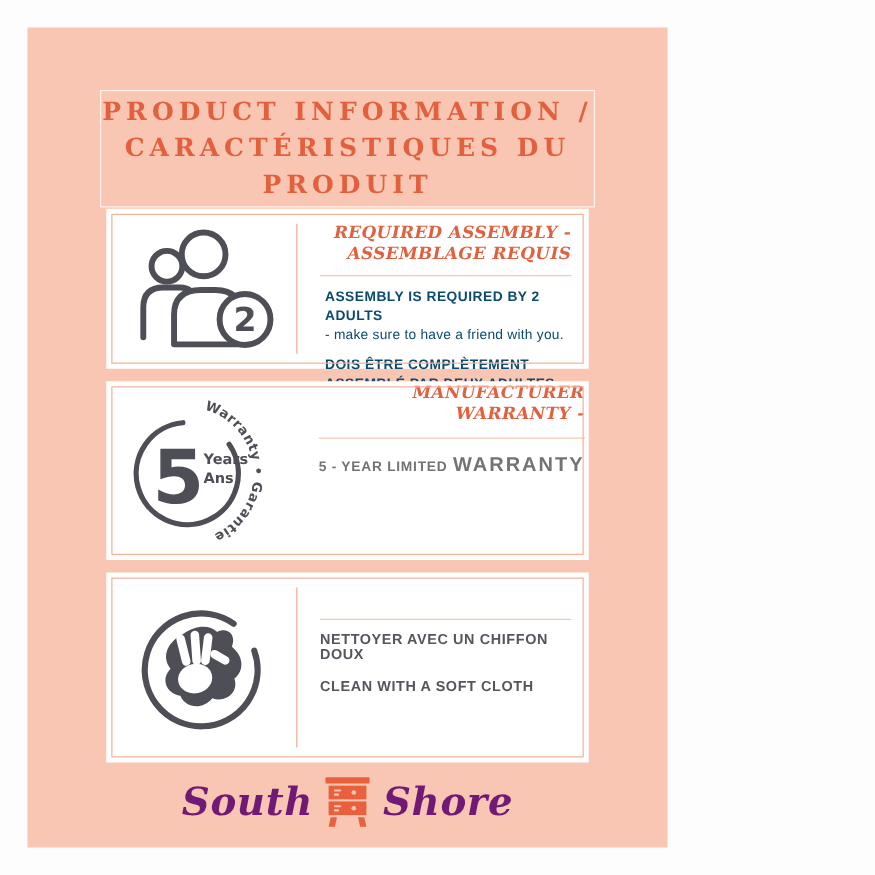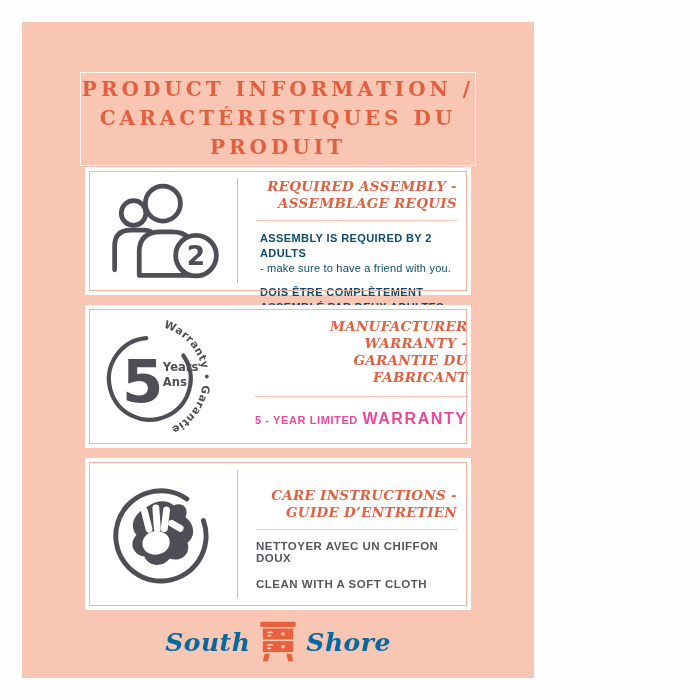--- a/index.html
+++ b/index.html
@@ -26,43 +26,43 @@
   
   .cards{position:absolute;left:63px;right:63px;top:145px;display:flex;flex-direction:column;gap:10px;}
   .card{position:relative;background:#ffffff;display:flex;align-items:stretch;}
   .card::after{content:"";position:absolute;inset:4px;border:1px solid #f3b49c;pointer-events:none;}
   .card.h1{height:128px;}
   .card.h2{height:143px;}
   .card.h3{height:152px;}
   .icon-col{width:152px;flex:0 0 152px;display:flex;align-items:center;justify-content:center;}
   .vrule{width:1px;background:#f0ab90;margin:12px 0;}
   .text-col{flex:1;padding:11px 14px 8px 18px;}
-  .text-col.pad2{padding-top:13px;}
+  .text-col.pad2{padding-top:1px;}
   .text-col.pad3{padding-top:29px;}
   .card-title{
     margin:0;font-family:"DejaVu Serif","Liberation Serif",serif;
     font-style:italic;font-weight:700;font-size:13.5px;line-height:17px;
     letter-spacing:.3px;color:#e2603e;text-align:right;
   }
   .rule{height:1px;background:#f6c7b2;margin:8px 0 10px;}
   .rule.sp2{margin:10px 0 13px;}
   .bodyline{margin:0 4px 9px;color:#0c4a6e;}
   .bodyline .strong{display:block;font-size:11px;font-weight:700;letter-spacing:.4px;line-height:15px;}
   .bodyline .normal{display:block;font-size:11px;font-weight:400;letter-spacing:.2px;line-height:15px;}
-  .mixed{margin:0 0 15px;color:#ec4899;white-space:nowrap;}
+  .mixed{margin:0 0 15px;color:#737373;white-space:nowrap;}
   .mixed .sm{font-size:11px;font-weight:700;letter-spacing:.6px;}
   .mixed .lg{font-size:16px;font-weight:700;letter-spacing:1.6px;}
   .careline{margin:0 0 14px;color:#55555d;font-size:11.5px;font-weight:700;letter-spacing:.5px;}
 
   
   .footer{position:absolute;left:0;right:0;top:598px;height:44px;
     display:flex;align-items:center;justify-content:center;gap:9px;}
   .brand-word{
     font-family:"DejaVu Serif","Liberation Serif",serif;
-    font-style:italic;font-weight:700;font-size:25px;color:#0369a1;letter-spacing:.5px;
+    font-style:italic;font-weight:700;font-size:31px;color:#701a75;letter-spacing:.5px;
   }
   svg text{font-family:"DejaVu Sans","Liberation Sans",sans-serif;}
 </style>
 </head>
 <body>
 
 <div class="page">
   <div class="panel">
 
     <div class="title-box">
@@ -112,21 +112,20 @@
             <text x="72" y="80" font-size="12.5" font-weight="bold" fill="#4e4e56">Ans</text>
             <text font-size="11.5" font-weight="bold" fill="#4e4e56" letter-spacing="0.5">
               <textPath href="#warrArc">Warranty • Garantie</textPath>
             </text>
           </svg>
         </div>
         <div class="vrule"></div>
         <div class="text-col pad2">
           <h3 class="card-title">
             <span>MANUFACTURER WARRANTY -</span><br>
-            <span>GARANTIE DU FABRICANT</span>
           </h3>
           <div class="rule sp2"></div>
           <p class="mixed">
             <span class="sm">5 - YEAR LIMITED</span>
             <span class="lg">WARRANTY</span>
           </p>
         </div>
       </section>
 
       <section class="card h3">
@@ -138,21 +137,20 @@
               <rect x="37" y="28" width="7" height="26" rx="3.5" transform="rotate(-14 40 41)"></rect>
               <rect x="47" y="25" width="7" height="28" rx="3.5" transform="rotate(-4 50 39)"></rect>
               <rect x="56" y="27" width="7" height="26" rx="3.5" transform="rotate(7 59 40)"></rect>
               <rect x="62" y="43" width="17" height="7" rx="3.5" transform="rotate(30 70 46)"></rect>
               <ellipse cx="50" cy="64" rx="14" ry="12" transform="rotate(-12 50 64)"></ellipse>
             </g>
           </svg>
         </div>
         <div class="vrule"></div>
         <div class="text-col pad3">
-          <h3 class="card-title">CARE INSTRUCTIONS - GUIDE D’ENTRETIEN</h3>
           <div class="rule"></div>
           <p class="careline">NETTOYER AVEC UN CHIFFON DOUX</p>
           <p class="careline">CLEAN WITH A SOFT CLOTH</p>
         </div>
       </section>
 
     </div>
 
     <div class="footer">
       <span class="brand-word">South</span>

